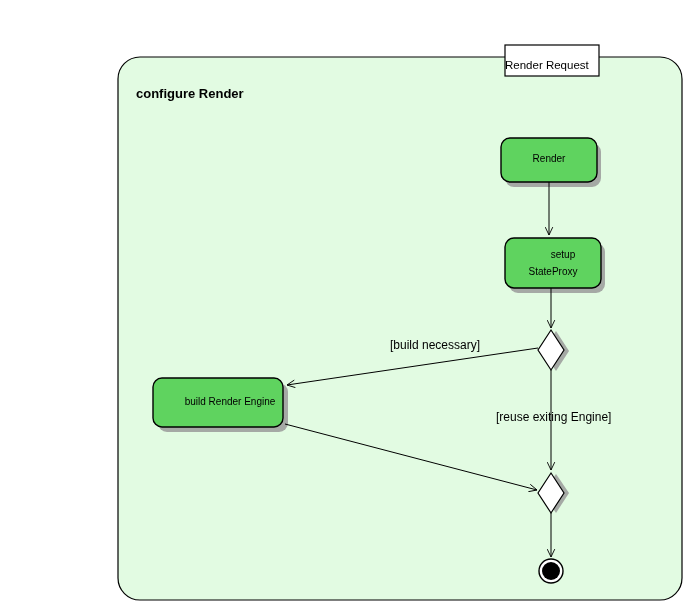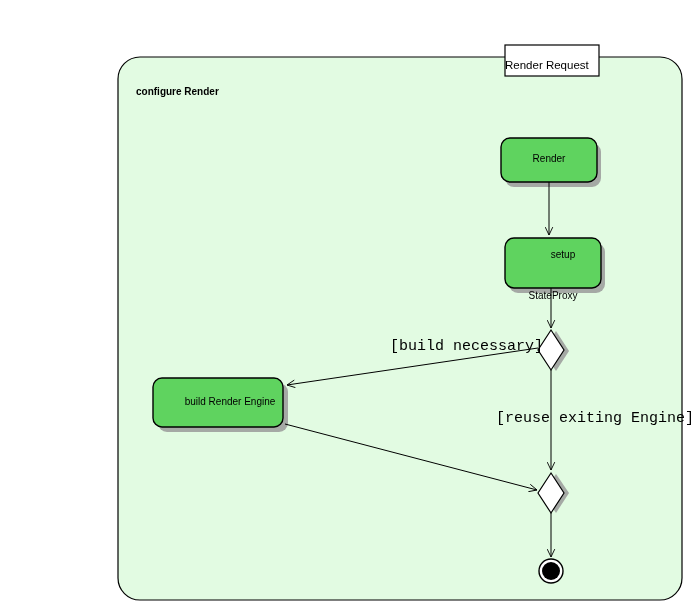--- a/index.html
+++ b/index.html
@@ -31,42 +31,42 @@
     color: #000000;
     text-align: center;
     white-space: nowrap;
     pointer-events: none;
   }
   .frame-title {
     position: absolute;
     left: 136px;
     top: 86px;
     font-family: "Liberation Sans", sans-serif;
-    font-size: 10px;
+    font-size: 13px;
     font-weight: bold;
     color: #000000;
     white-space: nowrap;
   }
   .entry-label {
     position: absolute;
     left: 505px;
     top: 52px;
     width: 78px;
     height: 26px;
     line-height: 26px;
     text-align: center;
     font-family: "Liberation Sans", sans-serif;
     font-size: 11.5px;
     color: #000000;
     white-space: nowrap;
   }
   .edge-label {
     position: absolute;
-    font-family: Liberation Mono, monospace;
-    font-size: 15px;
+    font-family: Liberation Sans, sans-serif;
+    font-size: 12px;
     color: #000000;
     white-space: nowrap;
   }
   #label-build-necessary { left: 390px; top: 338px; }
   #label-reuse-engine { left: 496px; top: 410px; }
 </style>
 </head>
 <body>
 
 <div id="canvas">
@@ -145,21 +145,21 @@
   </svg>
 
   <div class="frame-title">configure Render</div>
 
   <div class="entry-label">Render Request</div>
 
   <div class="node-label" style="left:501px; top:153px; width:96px;">Render</div>
 
   <div class="node-label" style="left:505px; top:249px; width:116px;">setup</div>
 
-  <div class="node-label" style="left:505px; top:266px; width:96px;margin-top:24px;">StateProxy</div>
+  <div class="node-label" style="left:505px; top:266px; width:96px;">StateProxy</div>
 
   <div class="node-label" style="left:153px; top:396px; width:154px;">build Render Engine</div>
 
   <div class="edge-label" id="label-build-necessary">[build necessary]</div>
 
   <div class="edge-label" id="label-reuse-engine">[reuse exiting Engine]</div>
 
 </div>
 
 </body></html>

